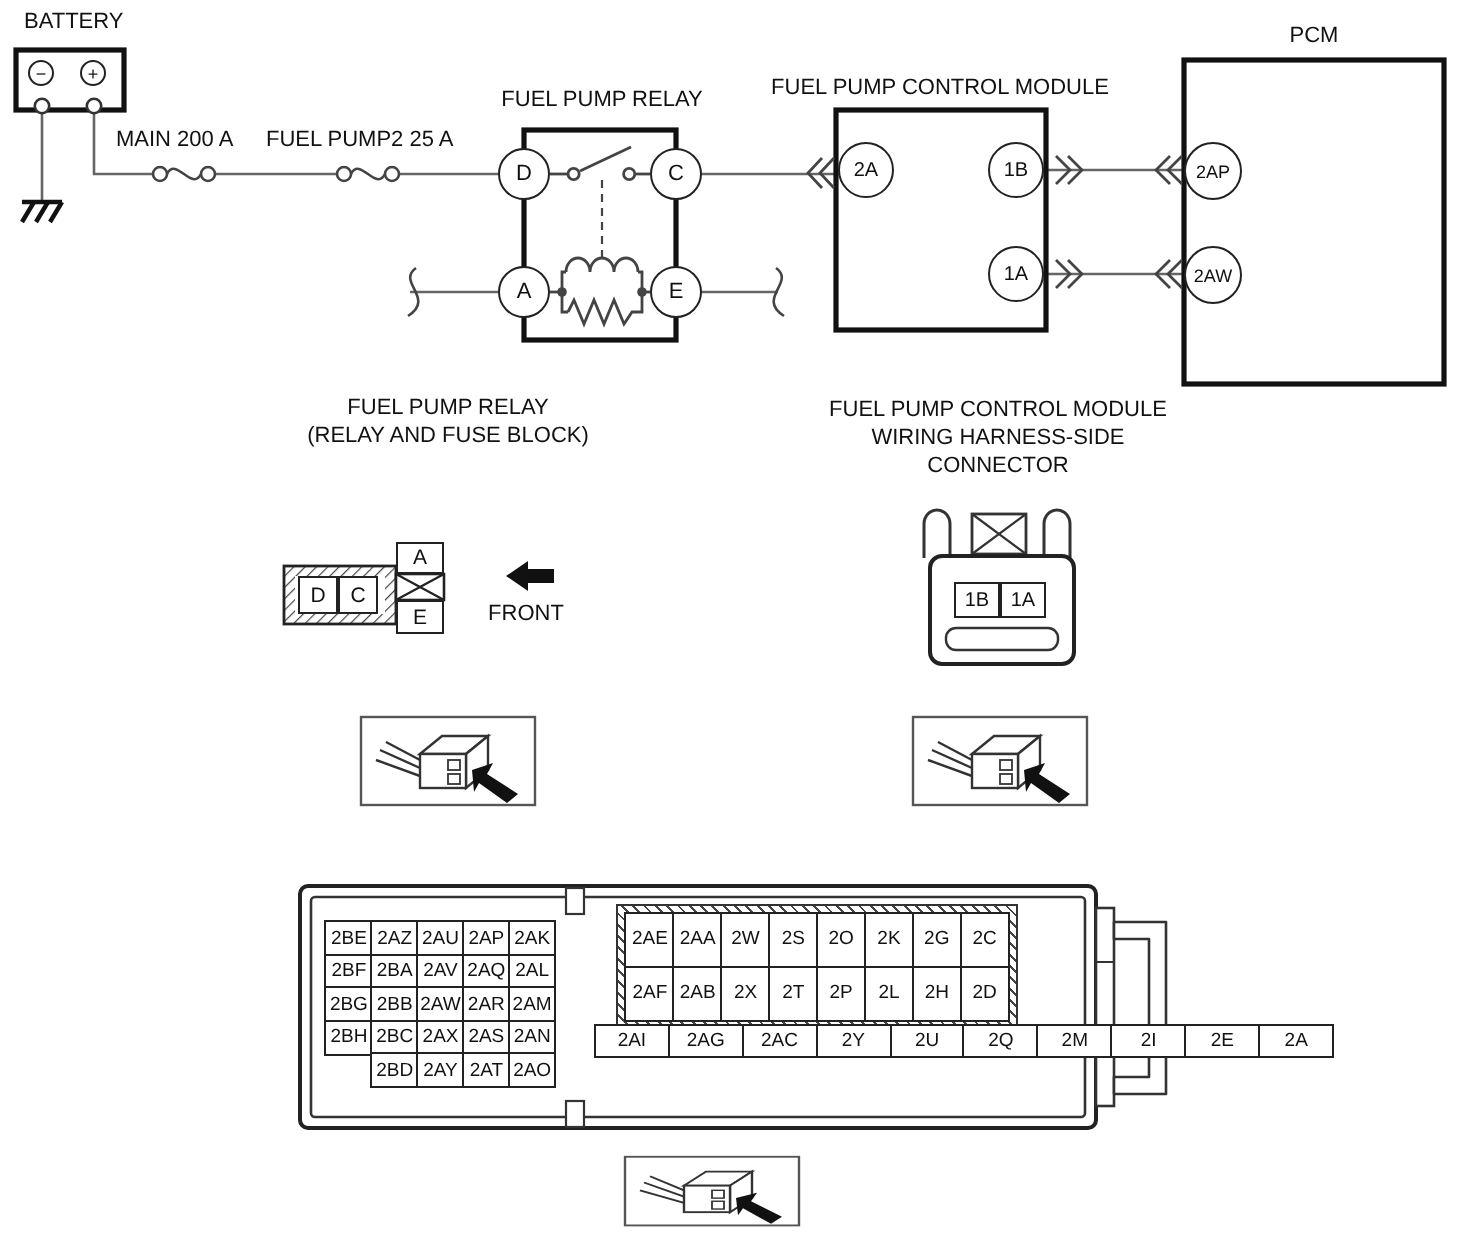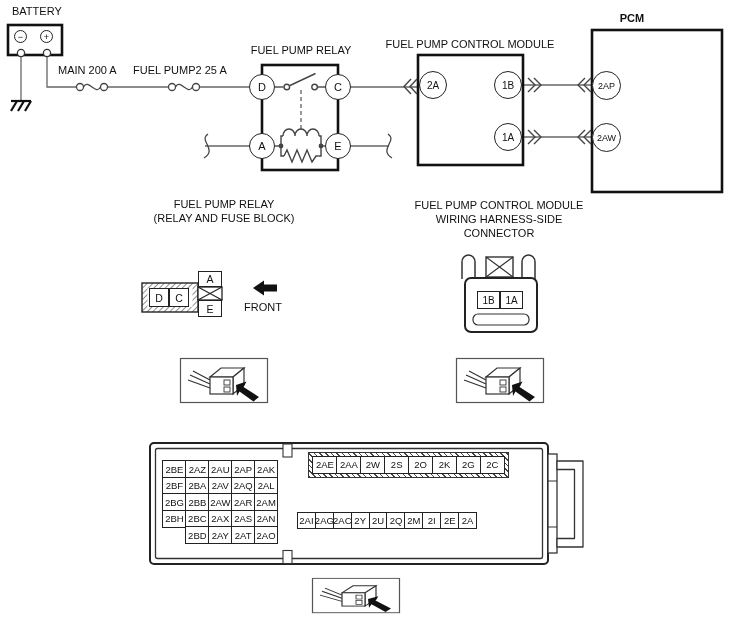--- a/index.html
+++ b/index.html
@@ -13,22 +13,22 @@
   .cellbox{position:absolute;border:1.3px solid #222;background:#fff;display:flex;align-items:center;
         justify-content:center;font-size:10.5px;box-sizing:border-box;}
   .pol{position:absolute;width:13px;height:13px;border:1.3px solid #222;border-radius:50%;background:#fff;
         display:flex;align-items:center;justify-content:center;font-size:9px;box-sizing:border-box;}
   .pingrid{position:absolute;}
   .pin-row{display:flex;text-align:right;}
   .pin-cell{border:1.1px solid #222;margin:-0.55px;background:#fff;display:flex;align-items:center;
         justify-content:center;font-size:9.5px;color:#111;box-sizing:border-box;}
   .pin-cell.empty{visibility:hidden;}
   .grid-left .pin-cell{width:24px;height:17.6px;}
-  .grid-rt .pin-cell{width:25px;height:18px;}
-  .grid-rb .pin-cell{width:19px;height:16.6px;}
+  .grid-rt .pin-cell{width:25px;height:28px;}
+  .grid-rb .pin-cell{width:38px;height:16.6px;}
   .hatchband{position:absolute;padding:4px;background:repeating-linear-gradient(45deg,#444 0 1px,#fff 1px 4px);
         border:1px solid #333;box-sizing:border-box;}
   .hatchband .pingrid{position:relative;background:#fff;}
 </style>
 </head>
 <body>
 
 <div id="canvas">
 
   <svg id="artwork" width="732" height="625" viewBox="0 0 732 625">
@@ -170,21 +170,21 @@
     <g transform="translate(312,578) scale(1,0.78)">
         <use href="#conn-icon"></use>
       </g>
   </svg>
 
   <div class="lbl" style="left:12px;top:5px;">BATTERY</div>
   <div class="lbl" style="left:58px;top:64px;">MAIN 200 A</div>
   <div class="lbl" style="left:133px;top:64px;">FUEL PUMP2 25 A</div>
   <div class="cap" style="left:245px;top:43px;width:112px;">FUEL PUMP RELAY</div>
   <div class="cap" style="left:380px;top:37px;width:180px;">FUEL PUMP CONTROL MODULE</div>
-  <div class="cap" style="left:612px;top:11px;width:40px;font-weight:bold;">PCM</div>
+  <div class="cap" style="left:637px;top:11px;width:40px;">PCM</div>
 
   <div class="pol" style="left:14px;top:30px;">−</div>
   <div class="pol" style="left:40px;top:30px;">+</div>
 
   <div class="term" style="left:249px;top:74px;width:26px;height:26px;">D</div>
   <div class="term" style="left:325px;top:74px;width:26px;height:26px;">C</div>
   <div class="term" style="left:249px;top:133px;width:26px;height:26px;">A</div>
   <div class="term" style="left:325px;top:133px;width:26px;height:26px;">E</div>
 
   <div class="term" style="left:419px;top:71px;width:28px;height:28px;font-size:10px;">2A</div>
@@ -257,20 +257,30 @@
         <div class="pin-row">
           <div class="pin-cell">2AE</div>
           <div class="pin-cell">2AA</div>
           <div class="pin-cell">2W</div>
           <div class="pin-cell">2S</div>
           <div class="pin-cell">2O</div>
           <div class="pin-cell">2K</div>
           <div class="pin-cell">2G</div>
           <div class="pin-cell">2C</div>
         </div>
+        <div class="pin-row">
+          <div class="pin-cell">2AF</div>
+          <div class="pin-cell">2AB</div>
+          <div class="pin-cell">2X</div>
+          <div class="pin-cell">2T</div>
+          <div class="pin-cell">2P</div>
+          <div class="pin-cell">2L</div>
+          <div class="pin-cell">2H</div>
+          <div class="pin-cell">2D</div>
+        </div>
       </div>
   </div>
   <div class="pingrid grid-rb" style="left:297.5px;top:513px;">
       <div class="pin-row">
         <div class="pin-cell">2AI</div>
         <div class="pin-cell">2AG</div>
         <div class="pin-cell">2AC</div>
         <div class="pin-cell">2Y</div>
         <div class="pin-cell">2U</div>
         <div class="pin-cell">2Q</div>

